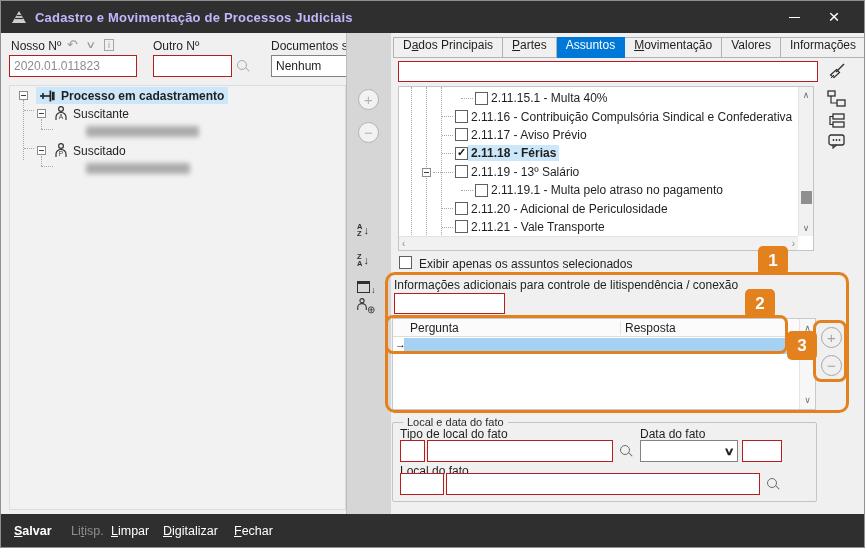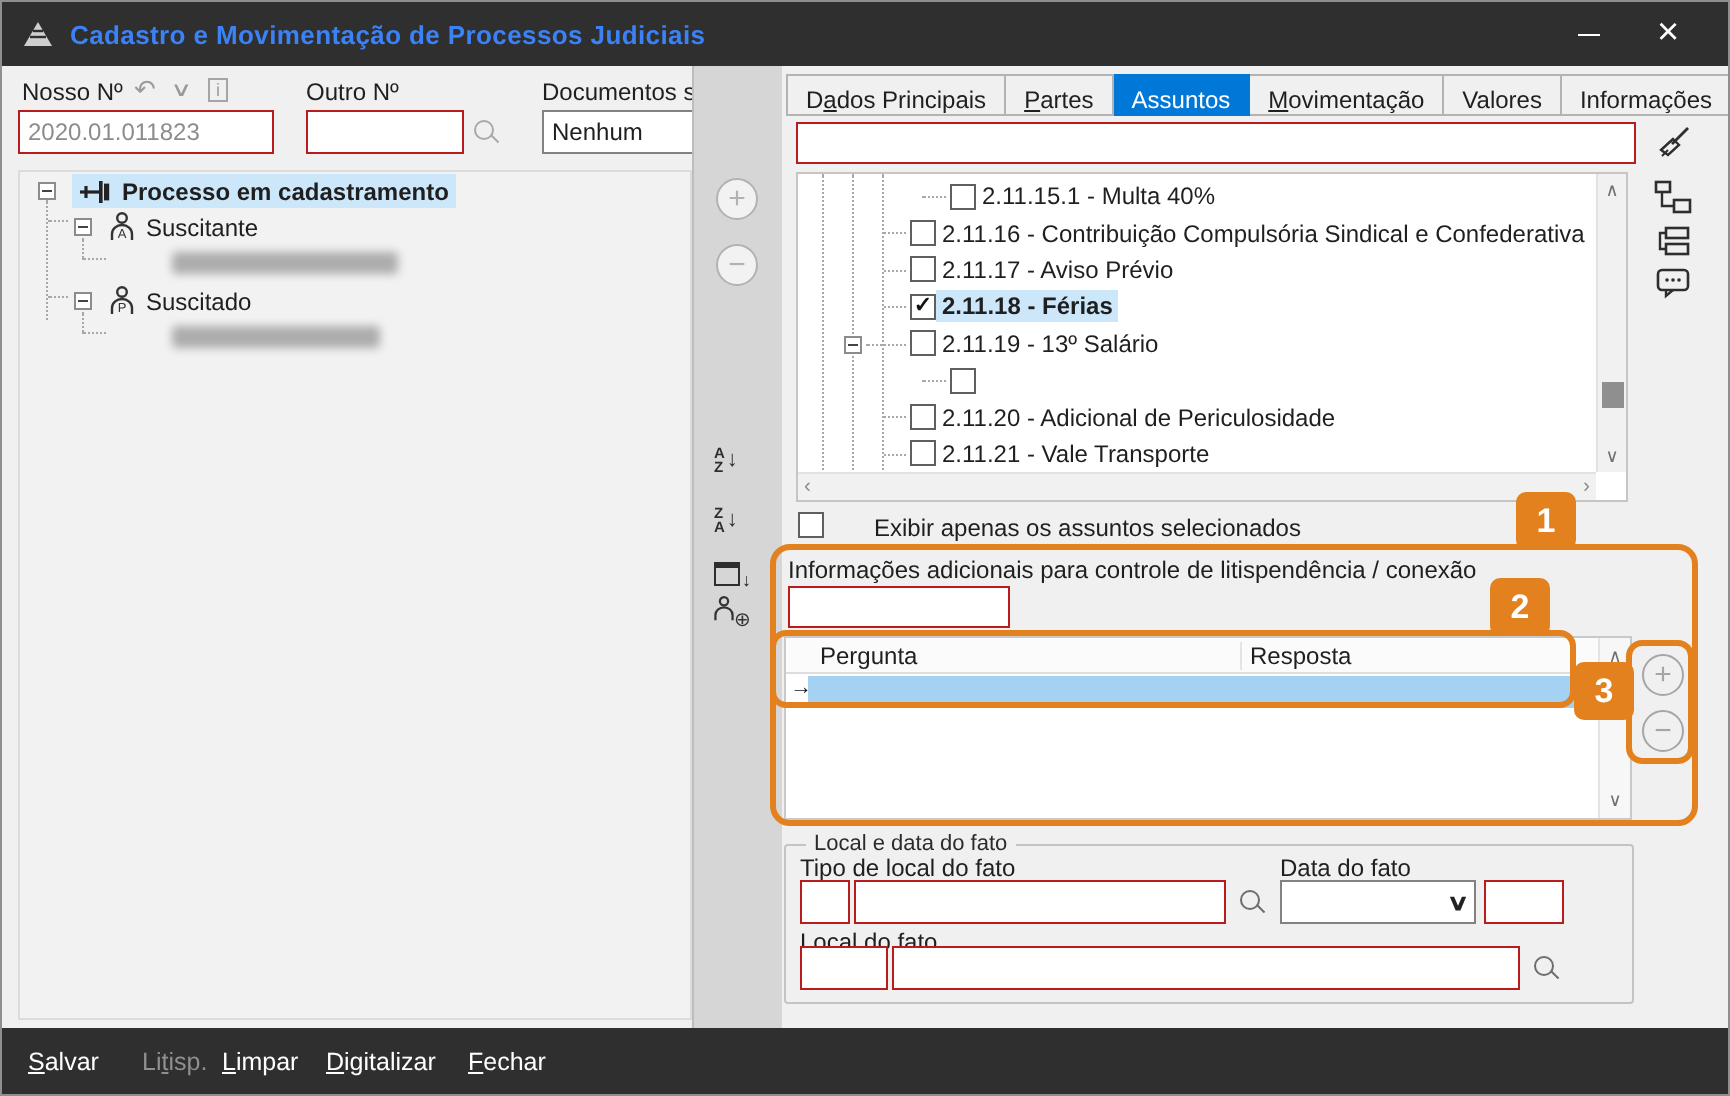--- a/index.html
+++ b/index.html
@@ -3,21 +3,21 @@
 <meta charset="utf-8">
 <style>
   * { margin:0; padding:0; box-sizing:border-box; }
   html,body { width:865px; height:548px; }
   body { font-family:"Liberation Sans", sans-serif; font-size:12px; color:#1f1f1f; background:#fff; }
   .window { position:relative; width:865px; height:548px; background:#f0f0f0; border:1px solid #8f8f8f; overflow:hidden; }
 
   
   .titlebar { position:absolute; left:0; top:0; width:100%; height:32px; background:#2f2f2f; display:flex; align-items:center; }
   .titlebar .app-icon { margin:0 8px 0 10px; width:16px; height:14px; }
-  .titlebar .title { color:#3b82f6; font-size:13px; font-weight:bold; letter-spacing:.2px; }
+  .titlebar .title { color:#c4b5fd; font-size:13px; font-weight:bold; letter-spacing:.2px; }
   .cap-btn { position:absolute; top:0; width:44px; height:32px; display:flex; align-items:center; justify-content:center; color:#fff; }
   .min-btn { right:48px; }
   .min-btn .bar { width:11px; border-top:1.5px solid #fff; }
   .close-btn { right:8px; font-size:19px; font-weight:300; }
 
   
   .lbl { position:absolute; white-space:nowrap; color:#1f1f1f; }
   .inp { position:absolute; border:1px solid #b91c1c; background:#fff; font:12px "Liberation Sans",sans-serif; padding:0 4px; color:#1f1f1f; }
   .inp.muted { color:#8c8c8c; }
   .combo { position:absolute; border:1px solid #828282; background:#fff; display:flex; align-items:center; padding:0 4px; }
@@ -42,21 +42,21 @@
   .strip { position:absolute; left:345px; top:32px; width:45px; height:483px; background:#d6d6d6; border-left:1px solid #bdbdbd; }
   .circle-btn { position:absolute; left:11px; width:21px; height:21px; border-radius:50%; border:1.5px solid #b2b2b2; color:#b2b2b2; background:#f2f2f2; display:flex; align-items:center; justify-content:center; font-size:15px; line-height:1; }
   .sort-ico { position:absolute; left:10px; display:flex; align-items:center; color:#2e2e2e; }
   .sort-ico .lets { display:flex; flex-direction:column; font-size:7.5px; font-weight:bold; line-height:7px; }
   .sort-ico .arr { font-size:11px; margin-left:1px; }
   .cal-ico { position:absolute; left:10px; width:13px; height:12px; border:1.3px solid #2e2e2e; border-top:3px solid #2e2e2e; }
   .cal-arr { position:absolute; font-size:9px; color:#2e2e2e; }
 
   
   .tabbar { position:absolute; left:392px; top:36px; display:flex; height:21px; }
-  .tab { display:flex; align-items:flex-end; padding:0 9px; border:1px solid #b3b3b3; border-left:none; background:#f0f0f0; white-space:nowrap; }
+  .tab { display:flex; align-items:flex-start; padding:0 9px; border:1px solid #b3b3b3; border-left:none; background:#f0f0f0; white-space:nowrap; }
   .tab:first-child { border-left:1px solid #b3b3b3; }
   .tab.selected { background:#0078d7; border-color:#0078d7; color:#fff; }
   .accel { text-decoration:underline; }
 
   
   .assuntos-box { position:absolute; left:397px; top:85px; width:416px; height:165px; background:#fff; border:1px solid #c5c5c5; }
   .assunto-row { position:relative; height:18.4px; display:flex; align-items:center; white-space:nowrap; }
   .cb { width:13px; height:13px; border:1.4px solid #5f5f5f; background:#fff; flex:0 0 auto; display:flex; align-items:center; justify-content:center; font-size:11px; font-weight:bold; color:#111; }
   .cb span { position:relative; top:-1px; }
   .assunto-row .txt { padding:1px 3px; }
@@ -279,20 +279,21 @@
       </div>
       <div class="assunto-row">
         <span class="exp" style="left:23px; top:5px; position:absolute;"></span>
         <span class="doth" style="left:34px; width:20px; top:9px;"></span>
         <span class="cb" style="margin-left:56px;"></span>
         <span class="txt">2.11.19 - 13º Salário</span>
       </div>
       <div class="assunto-row">
         <span class="doth" style="left:62px; width:12px; top:9px;"></span>
         <span class="cb" style="margin-left:76px;"></span>
+        <span class="txt">2.11.19.1 - Multa pelo atraso no pagamento</span>
       </div>
       <div class="assunto-row">
         <span class="doth" style="left:43px; width:11px; top:9px;"></span>
         <span class="cb" style="margin-left:56px;"></span>
         <span class="txt">2.11.20 - Adicional de Periculosidade</span>
       </div>
       <div class="assunto-row">
         <span class="doth" style="left:43px; width:11px; top:9px;"></span>
         <span class="cb" style="margin-left:56px;"></span>
         <span class="txt">2.11.21 - Vale Transporte</span>
@@ -304,21 +305,21 @@
       <div class="thumb" style="top:104px; height:13px;"></div>
       <span class="sb-arr" style="bottom:3px;">∨</span>
     </div>
     <div class="hsb">
       <span>‹</span>
       <span>›</span>
     </div>
   </div>
 
   <span class="cb" style="position:absolute; left:398px; top:255px;"></span>
-  <span class="lbl" style="left:436px; top:256px;">Exibir apenas os assuntos selecionados</span>
+  <span class="lbl" style="left:418px; top:256px;">Exibir apenas os assuntos selecionados</span>
 
   <div class="ann" style="left:384px; top:271px; width:464px; height:141px;"></div>
   <div class="badge" style="left:757px; top:245px;">1</div>
 
   <span class="lbl" style="left:393px; top:277px;">Informações adicionais para controle de litispendência / conexão</span>
   <input class="inp" style="left: 393px; top: 292px; width: 111px; height: 21px;" value="">
 
   <div class="grid-box">
     <div class="grid-head">
       <span class="c1">Pergunta</span>
@@ -358,20 +359,20 @@
     <span class="chev">∨</span>
   </div>
   <input class="inp" style="left: 741px; top: 439px; width: 40px; height: 22px;">
 
   <span class="lbl" style="left:399px; top:463px;">Local do fato</span>
   <input class="inp" style="left: 399px; top: 472px; width: 44px; height: 22px;">
   <input class="inp" style="left: 445px; top: 472px; width: 314px; height: 22px;">
   <span class="mag" style="left:765px; top:476px;"></span>
 
   <div class="bottombar">
-    <span class="bbtn" style="left:13px;"><span class="accel">S</span><span>alvar</span></span>
+    <span class="bbtn" style="left:13px;font-weight:bold;"><span class="accel">S</span><span>alvar</span></span>
     <span class="bbtn disabled" style="left:70px;"><span>Li</span><span class="accel">t</span><span>isp.</span></span>
     <span class="bbtn" style="left:110px;"><span class="accel">L</span><span>impar</span></span>
     <span class="bbtn" style="left:162px;"><span class="accel">D</span><span>igitalizar</span></span>
     <span class="bbtn" style="left:233px;"><span class="accel">F</span><span>echar</span></span>
   </div>
 
 </div>
 
 </body></html>

